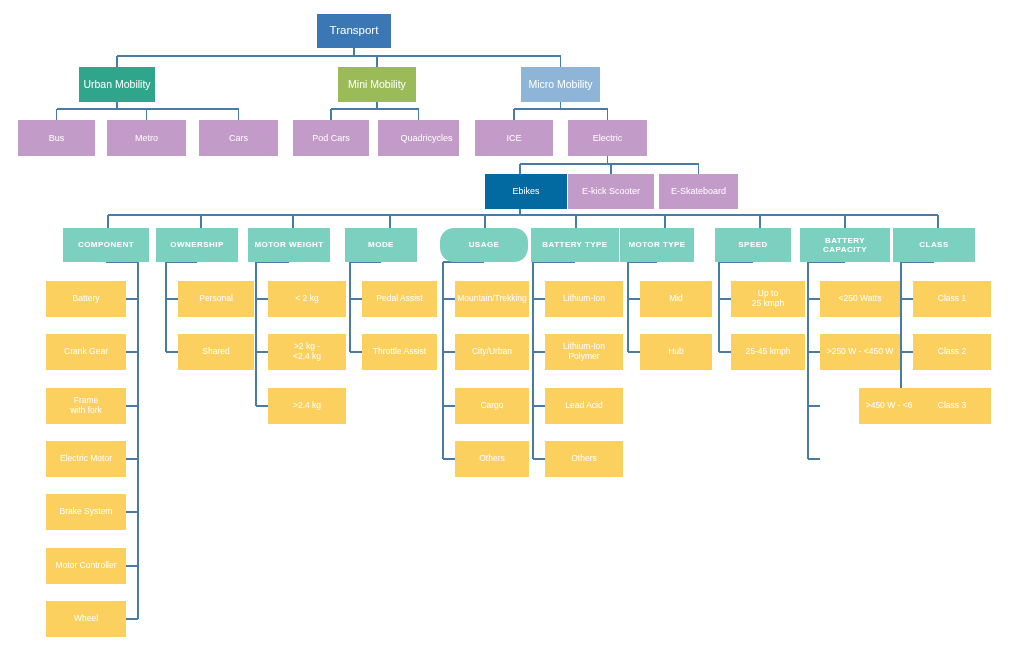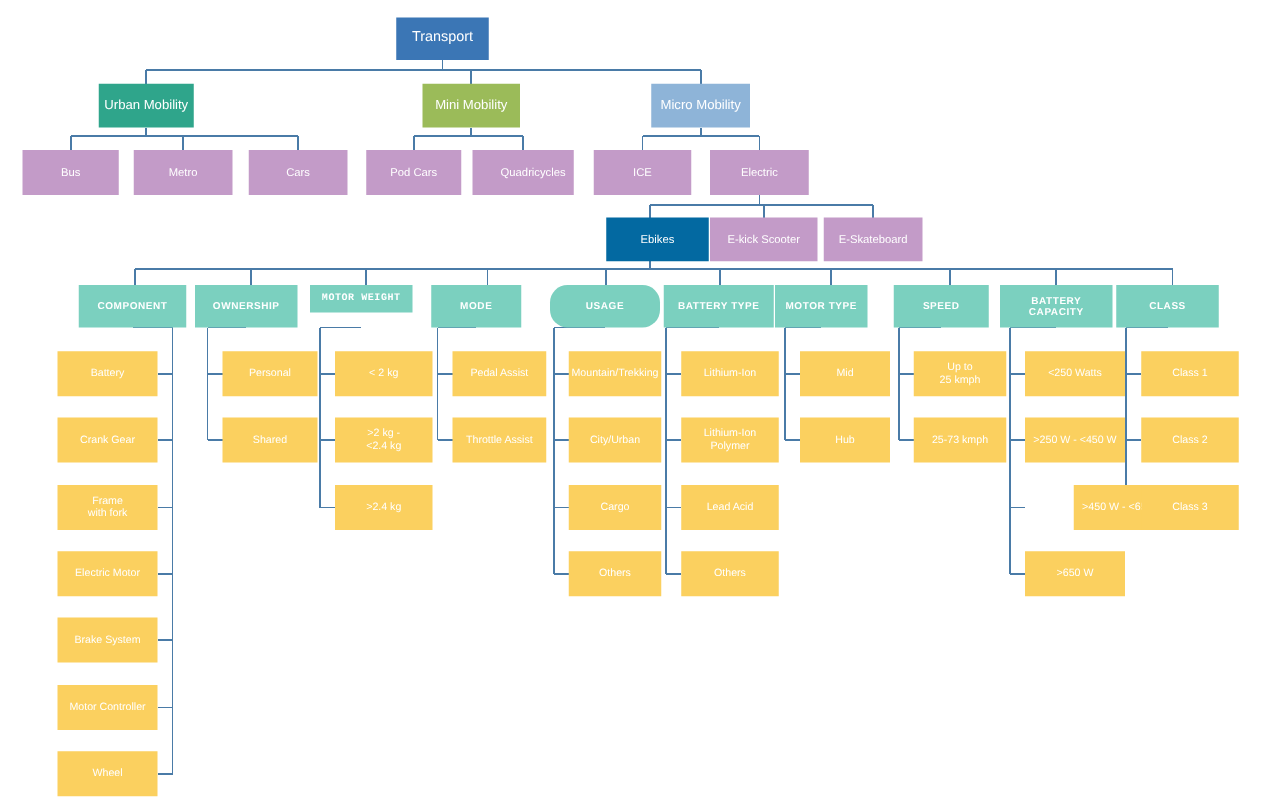--- a/index.html
+++ b/index.html
@@ -180,21 +180,21 @@
     </div>
     <div class="node lvl-3" style="left: 659px; top: 174px; width: 79px; height: 35px; background: rgb(195, 155, 200);">
       <span>E-Skateboard</span>
     </div>
     <div class="node hdr" style="left: 63px; top: 228px; width: 86px; height: 34px; background: rgb(123, 208, 191);">
       <span>COMPONENT</span>
     </div>
     <div class="node hdr" style="left: 156px; top: 228px; width: 82px; height: 34px; background: rgb(123, 208, 191);">
       <span>OWNERSHIP</span>
     </div>
-    <div class="node hdr" style="left: 248px; top: 228px; width: 82px; height: 22px; background: rgb(123, 208, 191); font-family: Liberation Mono, monospace;">
+    <div class="node hdr" style="left: 248px; top: 228px; width: 82px; height: 34px; background: rgb(123, 208, 191);">
       <span>MOTOR WEIGHT</span>
     </div>
     <div class="node hdr" style="left: 345px; top: 228px; width: 72px; height: 34px; background: rgb(123, 208, 191);">
       <span>MODE</span>
     </div>
     <div class="node hdr" style="left: 440px; top: 228px; width: 88px; height: 34px; background: rgb(123, 208, 191); border-radius: 14px;">
       <span>USAGE</span>
     </div>
     <div class="node hdr" style="left: 531px; top: 228px; width: 88px; height: 34px; background: rgb(123, 208, 191);">
       <span>BATTERY TYPE</span>
@@ -280,33 +280,30 @@
     <div class="node leaf" style="left: 640px; top: 281px; width: 72px; height: 36px; background: rgb(251, 208, 95);">
       <span>Mid</span>
     </div>
     <div class="node leaf" style="left: 640px; top: 334px; width: 72px; height: 36px; background: rgb(251, 208, 95);">
       <span>Hub</span>
     </div>
     <div class="node leaf two-line" style="left: 731px; top: 281px; width: 74px; height: 36px; background: rgb(251, 208, 95);">
       <span>Up to<br>25 kmph</span>
     </div>
     <div class="node leaf" style="left: 731px; top: 334px; width: 74px; height: 36px; background: rgb(251, 208, 95);">
-      <span>25-73 kmph</span>
+      <span>25-45 kmph</span>
     </div>
     <div class="node leaf" style="left: 820px; top: 281px; width: 80px; height: 36px; background: rgb(251, 208, 95);">
       <span>&lt;250 Watts</span>
     </div>
     <div class="node leaf" style="left: 820px; top: 334px; width: 80px; height: 36px; background: rgb(251, 208, 95);">
       <span>&gt;250 W - &lt;450 W</span>
     </div>
     <div class="node leaf" style="left: 820px; top: 388px; width: 80px; height: 36px; background: rgb(251, 208, 95); margin-left: 39px;">
       <span>&gt;450 W - &lt;650 W</span>
-    </div>
-    <div class="node leaf" style="left: 820px; top: 441px; width: 80px; height: 36px; background: rgb(251, 208, 95);">
-      <span>&gt;650 W</span>
     </div>
     <div class="node leaf" style="left: 913px; top: 281px; width: 78px; height: 36px; background: rgb(251, 208, 95);">
       <span>Class 1</span>
     </div>
     <div class="node leaf" style="left: 913px; top: 334px; width: 78px; height: 36px; background: rgb(251, 208, 95);">
       <span>Class 2</span>
     </div>
     <div class="node leaf" style="left: 913px; top: 388px; width: 78px; height: 36px; background: rgb(251, 208, 95);">
       <span>Class 3</span>
     </div>

